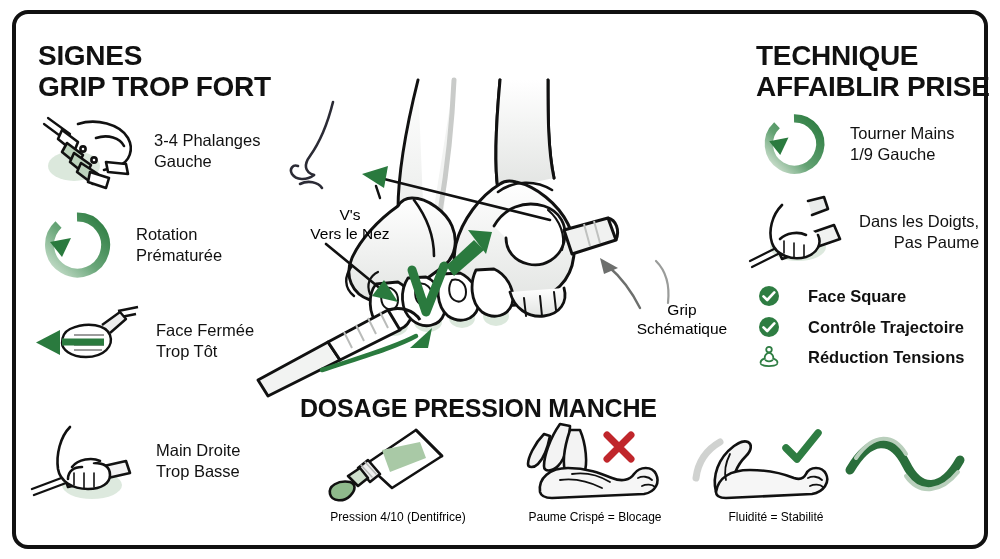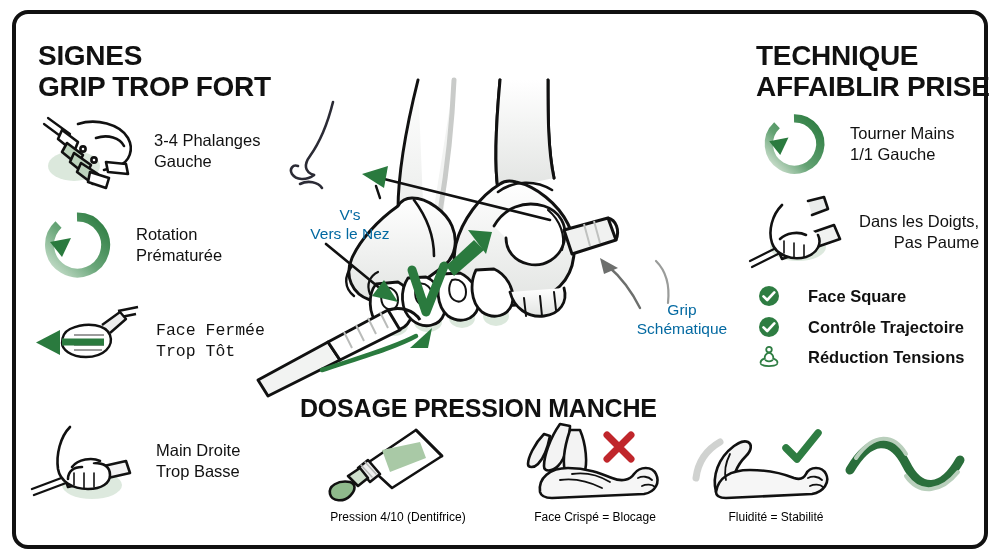--- a/index.html
+++ b/index.html
@@ -12,21 +12,21 @@
   #title-right{left:756px;top:40px;}
   #title-bottom{left:300px;top:394px;font-size:25px;letter-spacing:-0.2px;}
 
   .row{position:absolute;display:flex;align-items:center;}
   .row .ico{flex:0 0 auto;display:block;}
   .row .lbl{font-size:16.5px;line-height:1.28;white-space:pre-line;color:#111;}
 
   .bullet{position:absolute;display:flex;align-items:center;gap:28px;}
   .bullet .btxt{font-size:16.5px;font-weight:bold;color:#111;}
 
-  .ann{position:absolute;font-size:15.5px;line-height:1.25;text-align:center;white-space:pre-line;color:#0369a1;}
+  .ann{position:absolute;font-size:15.5px;line-height:1.25;text-align:center;white-space:pre-line;color:#000000;}
 
   .capt{position:absolute;font-size:12px;color:#000000;text-align:center;white-space:nowrap;}
 
   svg{display:block;overflow:visible;}
 </style>
 </head>
 <body>
 
 <div id="canvas">
 
@@ -70,21 +70,21 @@
           </linearGradient>
         </defs>
         <path d="M37 9 A28 28 0 1 1 18.5 16.5" fill="none" stroke="url(#gRot1)" stroke-width="9" stroke-linecap="butt"></path>
         <path d="M10 34 L31 30 L22 49 Z" fill="#2a7a3e"></path>
       </svg>
     </div>
     <div class="lbl" style="margin-left:22px;">Rotation
 Prématurée</div>
   </div>
 
-  <div class="row" style="left:30px;top:305px;width:270px;font-family:Liberation Mono, monospace;">
+  <div class="row" style="left:30px;top:305px;width:270px;">
     <div class="ico">
       <svg width="112" height="72" viewBox="0 0 112 72">
         <g stroke="#111" stroke-width="2.4" fill="#fff" stroke-linejoin="round">
           <path d="M88 6 L108 2" stroke-width="2.6" fill="none"></path>
           <path d="M86 13 L106 9" stroke-width="2.6" fill="none"></path>
           <path d="M72 20 L90 7 L96 14 L80 28" fill="#eee"></path>
           <path d="M40 24 C58 16 76 20 80 30 C84 41 74 52 56 52 C40 52 32 44 32 38 C32 31 34 27 40 24 Z"></path>
         </g>
         <g stroke="#7b7b7b" stroke-width="1.5">
           <path d="M44 30 L74 30"></path>
@@ -267,21 +267,21 @@
             <stop offset="0" stop-color="#dfeade"></stop>
             <stop offset="0.4" stop-color="#63a273"></stop>
             <stop offset="1" stop-color="#2a7a3e"></stop>
           </linearGradient>
         </defs>
         <path d="M37 9 A28 28 0 1 1 18.5 16.5" fill="none" stroke="url(#gRot2)" stroke-width="9"></path>
         <path d="M10 34 L31 30 L22 49 Z" fill="#2a7a3e"></path>
       </svg>
     </div>
     <div class="lbl" style="margin-left:22px;">Tourner Mains
-1/1 Gauche</div>
+1/9 Gauche</div>
   </div>
 
   <div class="row" style="left:748px;top:195px;width:250px;">
     <div class="ico">
       <svg width="98" height="74" viewBox="0 0 98 74">
         <ellipse cx="50" cy="52" rx="28" ry="14" fill="#cfe0d0" opacity=".7"></ellipse>
         <g stroke="#111" stroke-width="2.6" fill="#fff" stroke-linejoin="round" stroke-linecap="round">
           <path d="M2 66 L30 52" fill="none" stroke-width="2.2"></path>
           <path d="M4 72 L32 58" fill="none" stroke-width="2.2"></path>
           <path d="M28 50 L86 30 L92 44 L34 64 Z" fill="#f1f2f1"></path>
@@ -357,21 +357,21 @@
         <path d="M56 54 C70 52 84 56 94 62" fill="none" stroke-width="1.8"></path>
         <path d="M44 60 C58 58 74 62 86 68" fill="none" stroke-width="1.8"></path>
         <path d="M122 58 C126 56 132 56 136 60" fill="none" stroke-width="1.8"></path>
         <path d="M126 66 C130 64 136 64 139 67" fill="none" stroke-width="1.8"></path>
       </g>
     </svg>
   </div>
   <svg style="position:absolute;left:602px;top:430px;" width="34" height="34" viewBox="0 0 34 34">
     <path d="M5 5 L29 29 M29 5 L5 29" stroke="#c0262b" stroke-width="7" stroke-linecap="round"></path>
   </svg>
-  <div class="capt" style="left:505px;top:510px;width:180px;">Face Crispé = Blocage</div>
+  <div class="capt" style="left:505px;top:510px;width:180px;">Paume Crispé = Blocage</div>
 
   <div style="position:absolute;left:690px;top:428px;">
     <svg width="140" height="78" viewBox="0 0 140 78">
       <g stroke="#111" stroke-width="2.6" fill="#fff" stroke-linejoin="round" stroke-linecap="round">
         <path d="M26 64 C22 48 28 30 44 18 C50 14 54 12 58 14 C62 16 62 22 56 28 C46 38 42 50 44 58" fill="#f4f4f4"></path>
         <path d="M26 64 C28 50 40 42 60 42 C80 42 94 46 104 50 C110 52 114 50 116 46
                  C120 38 132 38 136 46 C140 54 134 64 122 66 L36 70 C29 70 26 68 26 64 Z" fill="#f6f6f6"></path>
         <path d="M118 50 C122 48 128 48 132 52" fill="none" stroke-width="1.8"></path>
         <path d="M120 58 C124 56 130 56 133 59" fill="none" stroke-width="1.8"></path>
         <path d="M40 26 C36 34 34 44 36 52" fill="none" stroke-width="1.8"></path>

